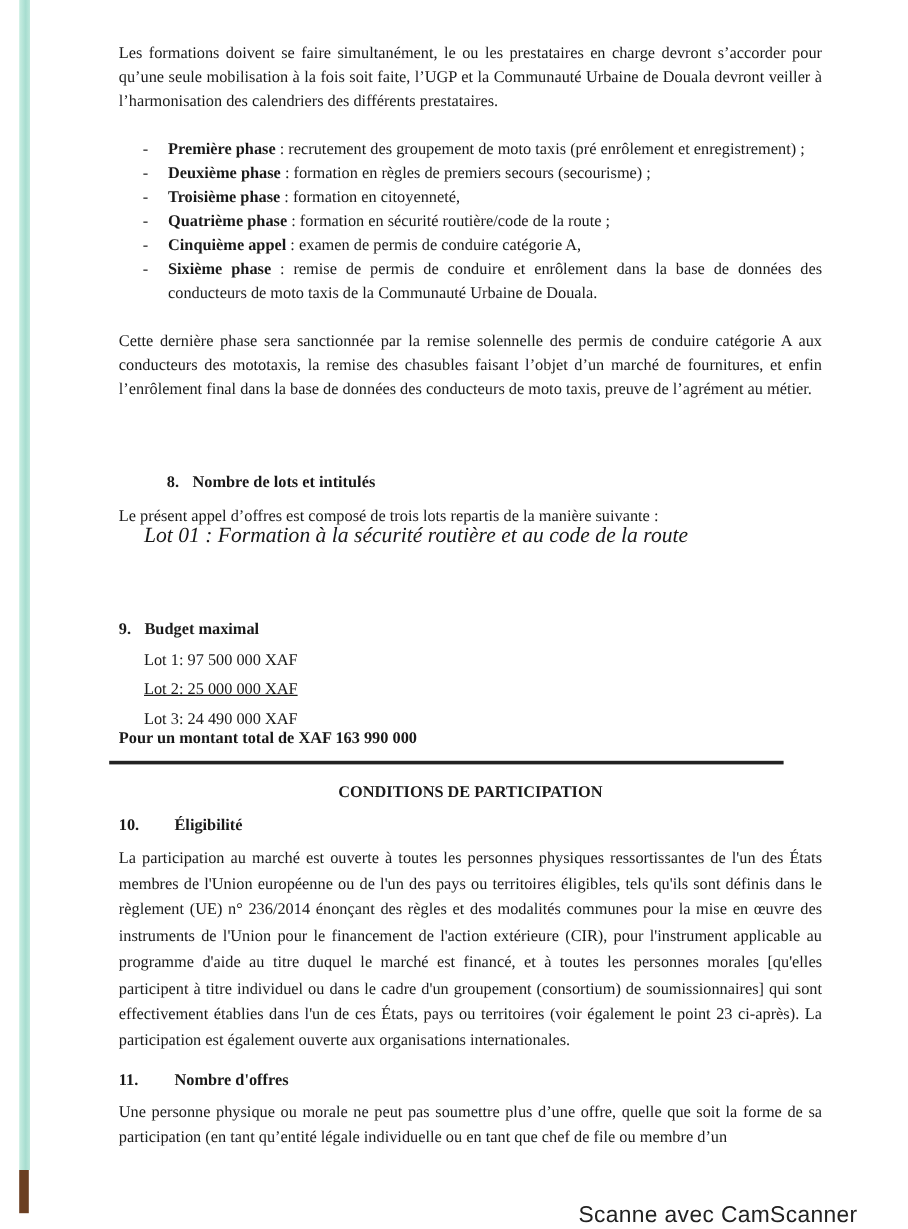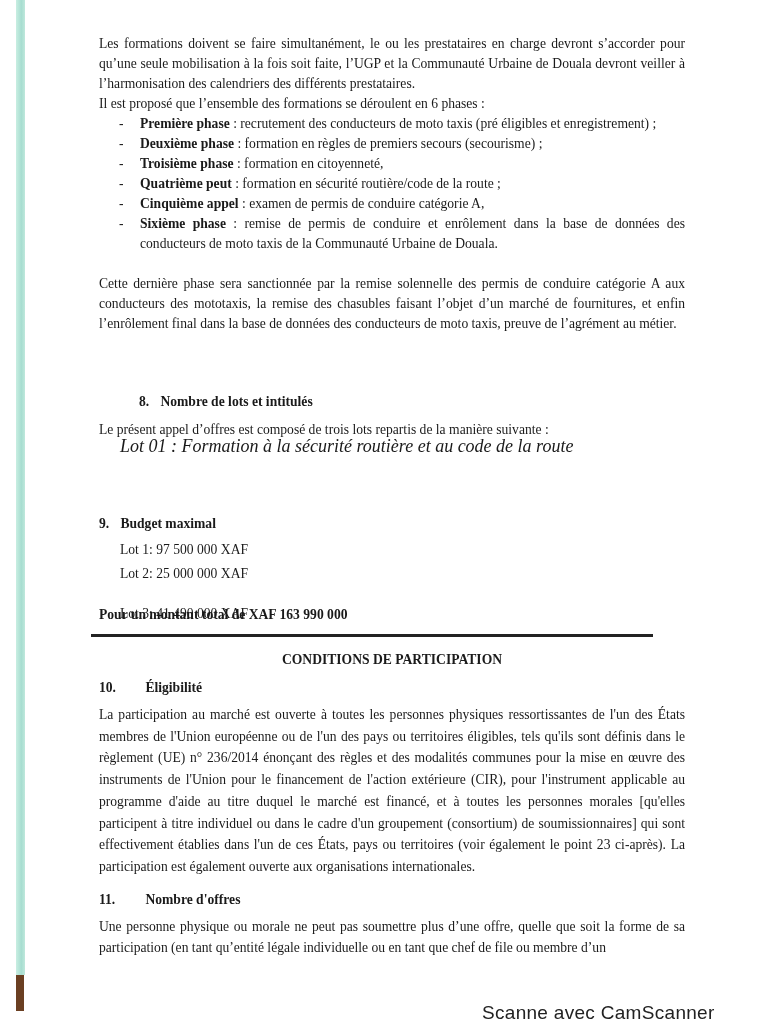--- a/index.html
+++ b/index.html
@@ -46,28 +46,27 @@
 </head>
 <body>
 
 <div class="edge-strip"></div>
 <div class="edge-strip-bottom"></div>
 
 <div class="page">
 
   <div class="blk" style="top:34px;">
     <p>Les formations doivent se faire simultanément, le ou les prestataires en charge devront s’accorder pour qu’une seule mobilisation à la fois soit faite, l’UGP et la Communauté Urbaine de Douala devront veiller à l’harmonisation des calendriers des différents prestataires.</p>
-    <p>Il est proposé que l’ensemble des formations se déroulent en 6 phases :</p>
   </div>
 
   <ul class="phases blk" style="top:114px;">
-    <li><span class="dash">-</span><b>Première phase</b><span> : recrutement des conducteurs de moto taxis (pré éligibles et enregistrement) ;</span></li>
+    <li><span class="dash">-</span><b>Première phase</b><span> : recrutement des groupement de moto taxis (pré enrôlement et enregistrement) ;</span></li>
     <li><span class="dash">-</span><b>Deuxième phase</b><span> : formation en règles de premiers secours (secourisme) ;</span></li>
     <li><span class="dash">-</span><b>Troisième phase</b><span> : formation en citoyenneté,</span></li>
-    <li><span class="dash">-</span><b>Quatrième peut</b><span> : formation en sécurité routière/code de la route ;</span></li>
+    <li><span class="dash">-</span><b>Quatrième phase</b><span> : formation en sécurité routière/code de la route ;</span></li>
     <li><span class="dash">-</span><b>Cinquième appel</b><span> : examen de permis de conduire catégorie A,</span></li>
     <li><span class="dash">-</span><b>Sixième phase</b><span> : remise de permis de conduire et enrôlement dans la base de données des conducteurs de moto taxis de la Communauté Urbaine de Douala.</span></li>
   </ul>
 
   <p class="blk" style="top:274px;">Cette dernière phase sera sanctionnée par la remise solennelle des permis de conduire catégorie A aux conducteurs des mototaxis, la remise des chasubles faisant l’objet d’un marché de fournitures, et enfin l’enrôlement final dans la base de données des conducteurs de moto taxis, preuve de l’agrément au métier.</p>
 
   <div class="blk h-sec" style="top:392px;margin-left:40px;">
     <span class="num">8.</span>
     <span>Nombre de lots et intitulés</span>
   </div>
@@ -75,22 +74,22 @@
   <div class="blk lots" style="top:438px;">
     <div>Lot 01 : Formation à la sécurité routière et au code de la route</div>
   </div>
 
   <div class="blk h-sec" style="top:514px;">
     <span class="num">9.</span>
     <span>Budget maximal</span>
   </div>
   <div class="blk" style="top:540px;">
     <div class="budget-line" style="margin-bottom:4px;">Lot 1: 97 500 000 XAF</div>
-    <div class="budget-line" style="margin-bottom:20px;">Lot 2: 25 000 000 XAF</div>
-    <div class="budget-line">Lot 3: 41 490 000 XAF</div>
+    <div class="budget-line" style="margin-bottom:5px;text-decoration:underline;">Lot 2: 25 000 000 XAF</div>
+    <div class="budget-line">Lot 3: 24 490 000 XAF</div>
   </div>
   <div class="blk" style="top:605px; font-weight:bold;">Pour un montant total de XAF 163 990 000</div>
 
   <div class="divider"></div>
 
   <div class="blk center-title" style="top:650px; left:0;">CONDITIONS DE PARTICIPATION</div>
 
   <div class="blk h-sec" style="top:678px;">
     <span class="num-wide">10.</span>
     <span>Éligibilité</span>

